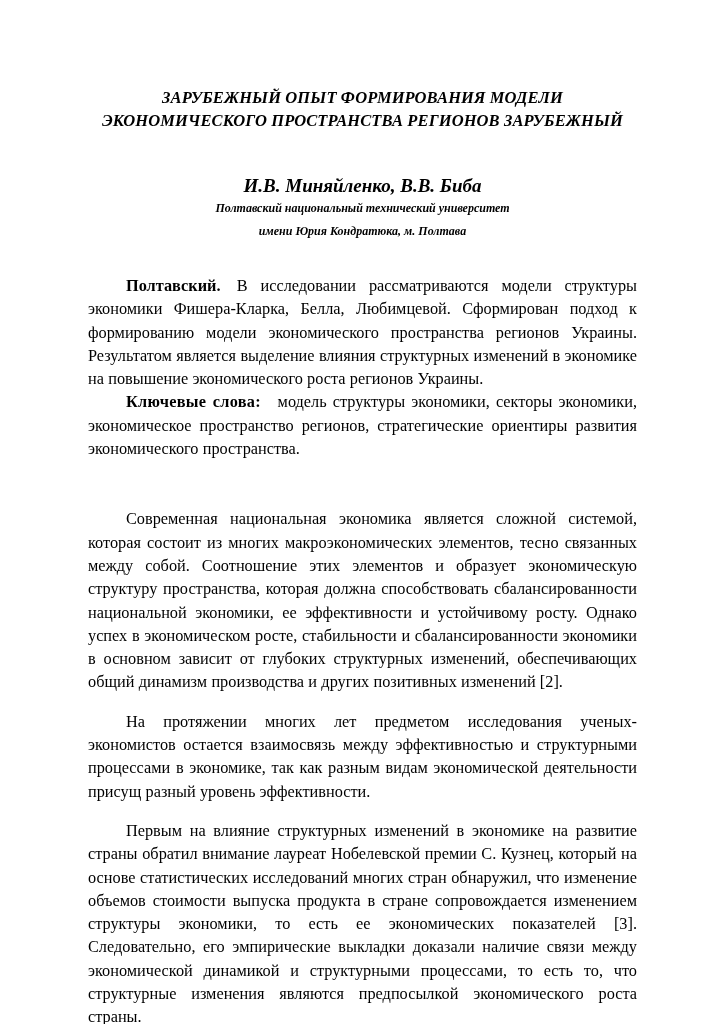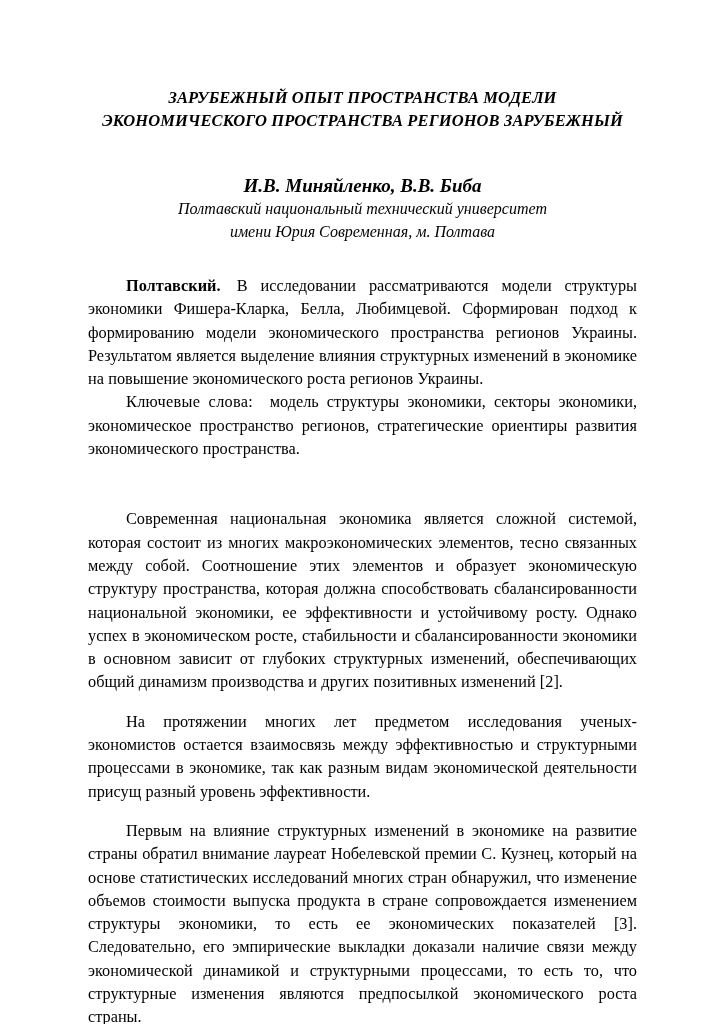--- a/index.html
+++ b/index.html
@@ -50,22 +50,22 @@
     text-align: center;
     padding-top: 42px;
   }
   .author-names {
     font-size: 19px;
     font-weight: bold;
     font-style: italic;
     line-height: 23px;
   }
   .affiliation-line {
-    font-size: 16px;
-    font-weight: normal;
+    font-size: 12px;
+    font-weight: bold;
     font-style: italic;
     line-height: 23px;
   }
 
   
   .abstract-block {
     padding-top: 31px;
   }
   p.just {
     margin: 0;
@@ -73,47 +73,47 @@
     line-height: 23.3px;
     text-align: justify;
     text-indent: 38px;
     hyphens: none;
     word-spacing: 0.2px;
   }
   p.just .lead {
     font-weight: bold;
   }
   p.just .lead-spaced {
-    font-weight: normal;
+    font-weight: bold;
     letter-spacing: 0.3px;
   }
 
   
   .body-block {
     padding-top: 47px;
   }
   .body-block p.just + p.just {
     margin-top: 16px;
   }
 </style>
 </head>
 <body>
 
 <div class="page">
   <div class="content">
 
     <div class="title-block">
-      <div class="title-line">ЗАРУБЕЖНЫЙ ОПЫТ ПРОСТРАНСТВА МОДЕЛИ</div>
+      <div class="title-line">ЗАРУБЕЖНЫЙ ОПЫТ ФОРМИРОВАНИЯ МОДЕЛИ</div>
       <div class="title-line wide">ЭКОНОМИЧЕСКОГО ПРОСТРАНСТВА РЕГИОНОВ ЗАРУБЕЖНЫЙ</div>
     </div>
 
     <div class="author-block">
       <div class="author-names">И.В. Миняйленко, В.В. Биба</div>
       <div class="affiliation-line">Полтавский национальный технический университет</div>
-      <div class="affiliation-line">имени Юрия Современная, м. Полтава</div>
+      <div class="affiliation-line">имени Юрия Кондратюка, м. Полтава</div>
     </div>
 
     <div class="abstract-block">
       <p class="just"><span class="lead">Полтавский. </span><span>В исследовании рассматриваются модели структуры экономики Фишера-Кларка, Белла, Любимцевой. Сформирован подход к формированию модели экономического пространства регионов Украины. Результатом является выделение влияния структурных изменений в экономике на повышение экономического роста регионов Украины.</span></p>
       <p class="just"><span class="lead-spaced">Ключевые слова: </span><span>модель структуры экономики, секторы экономики, экономическое пространство регионов, стратегические ориентиры развития экономического пространства.</span></p>
     </div>
 
     <div class="body-block">
       <p class="just">Современная национальная экономика является сложной системой, которая состоит из многих макроэкономических элементов, тесно связанных между собой. Соотношение этих элементов и образует экономическую структуру пространства, которая должна способствовать сбалансированности национальной экономики, ее эффективности и устойчивому росту. Однако успех в экономическом росте, стабильности и сбалансированности экономики в основном зависит от глубоких структурных изменений, обеспечивающих общий динамизм производства и других позитивных изменений [2].</p>
       <p class="just">На протяжении многих лет предметом исследования ученых-экономистов остается взаимосвязь между эффективностью и структурными процессами в экономике, так как разным видам экономической деятельности присущ разный уровень эффективности.</p>

